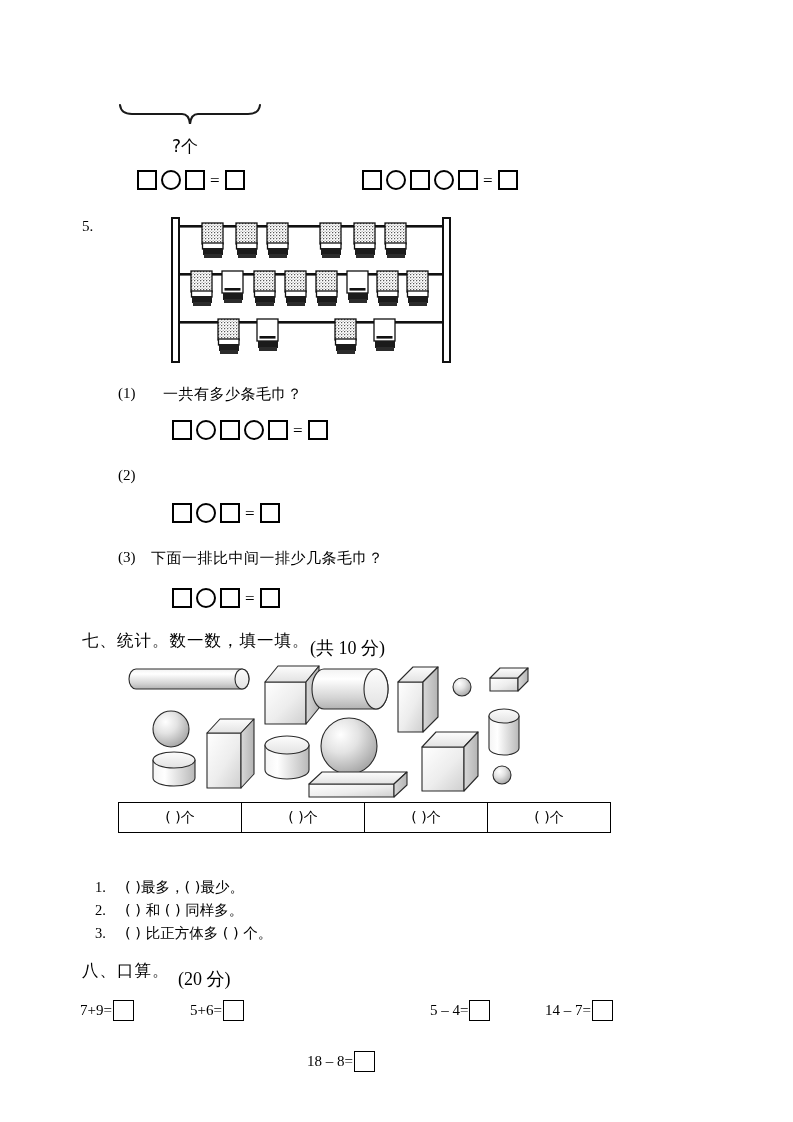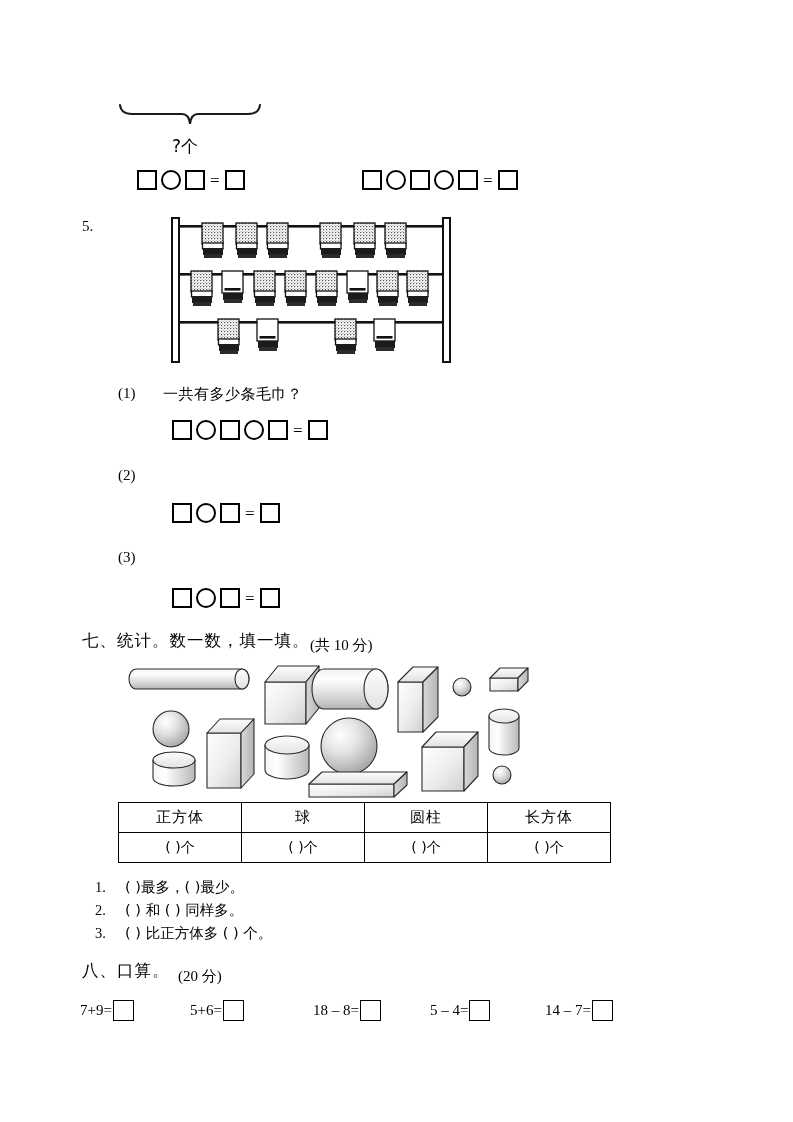--- a/index.html
+++ b/index.html
@@ -66,21 +66,21 @@
     letter-spacing: 1px;
     white-space: nowrap;
   }
   .num-label {
     font-family: "Liberation Serif", serif;
     font-size: 15px;
     white-space: nowrap;
   }
   .paren-small {
     font-family: "Liberation Serif", serif;
-    font-size: 15px;
+    font-size: 18px;
     white-space: nowrap;
   }
   .qmark {
     font-family: "DejaVu Sans", sans-serif;
     font-size: 17px;
     white-space: nowrap;
   }
 
   
   .brace-wrap { position: absolute; }
@@ -281,20 +281,21 @@
   <div class="abs num-label" style="left:118px; top:467px;">(2)</div>
   <div class="eqrow" style="left:172px; top:503px;">
     <span class="sq"></span>
     <span class="circ"></span>
     <span class="sq"></span>
     <span class="eqsign">=</span>
     <span class="sq"></span>
   </div>
 
   <div class="abs num-label" style="left:118px; top:549px;">(3)</div>
+  <div class="abs cn" style="left:151px; top:549px;">下面一排比中间一排少几条毛巾？</div>
   <div class="eqrow" style="left:172px; top:588px;">
     <span class="sq"></span>
     <span class="circ"></span>
     <span class="sq"></span>
     <span class="eqsign">=</span>
     <span class="sq"></span>
   </div>
 
   <div class="abs cn-bold" style="left:82px; top:630px;">七、统计。数一数，填一填。</div>
   <div class="abs paren-small" style="left:310px; top:636px;">(共 10 分)</div>
@@ -380,26 +381,20 @@
         <path d="M379 56 L379 88 A15 7 0 0 0 409 88 L409 56 Z" fill="url(#gCylV)"></path>
         <ellipse cx="394" cy="56" rx="15" ry="7" fill="url(#gTop)"></ellipse>
 
         <circle cx="392" cy="115" r="9" fill="url(#gSph)"></circle>
       </g>
     </svg>
   </div>
 
   <table class="stat-table" style="left:118px; top:802px;">
     <tbody>
-        <tr>
-      <td class="hdr">正方体</td>
-      <td class="hdr">球</td>
-      <td class="hdr">圆柱</td>
-      <td class="hdr">长方体</td>
-    </tr>
     <tr>
       <td class="cell">(        )个</td>
       <td class="cell">(        )个</td>
       <td class="cell">(        )个</td>
       <td class="cell">(        )个</td>
     </tr>
   </tbody>
     </table>
 
   <div class="fill-line" style="left:95px; top:878px;">
@@ -422,21 +417,21 @@
   <div class="abs paren-small" style="left:178px; top:967px;">(20 分)</div>
 
   <div class="calc" style="left:80px; top:1000px;">
     <span>7+9=</span>
     <span class="ansbox"></span>
   </div>
   <div class="calc" style="left:190px; top:1000px;">
     <span>5+6=</span>
     <span class="ansbox"></span>
   </div>
-  <div class="calc" style="left:307px; top:1000px;margin-left:6px;">
+  <div class="calc" style="left:307px; top:1051px;">
     <span>18 – 8=</span>
     <span class="ansbox"></span>
   </div>
   <div class="calc" style="left:430px; top:1000px;">
     <span>5 – 4=</span>
     <span class="ansbox"></span>
   </div>
   <div class="calc" style="left:545px; top:1000px;">
     <span>14 – 7=</span>
     <span class="ansbox"></span>

